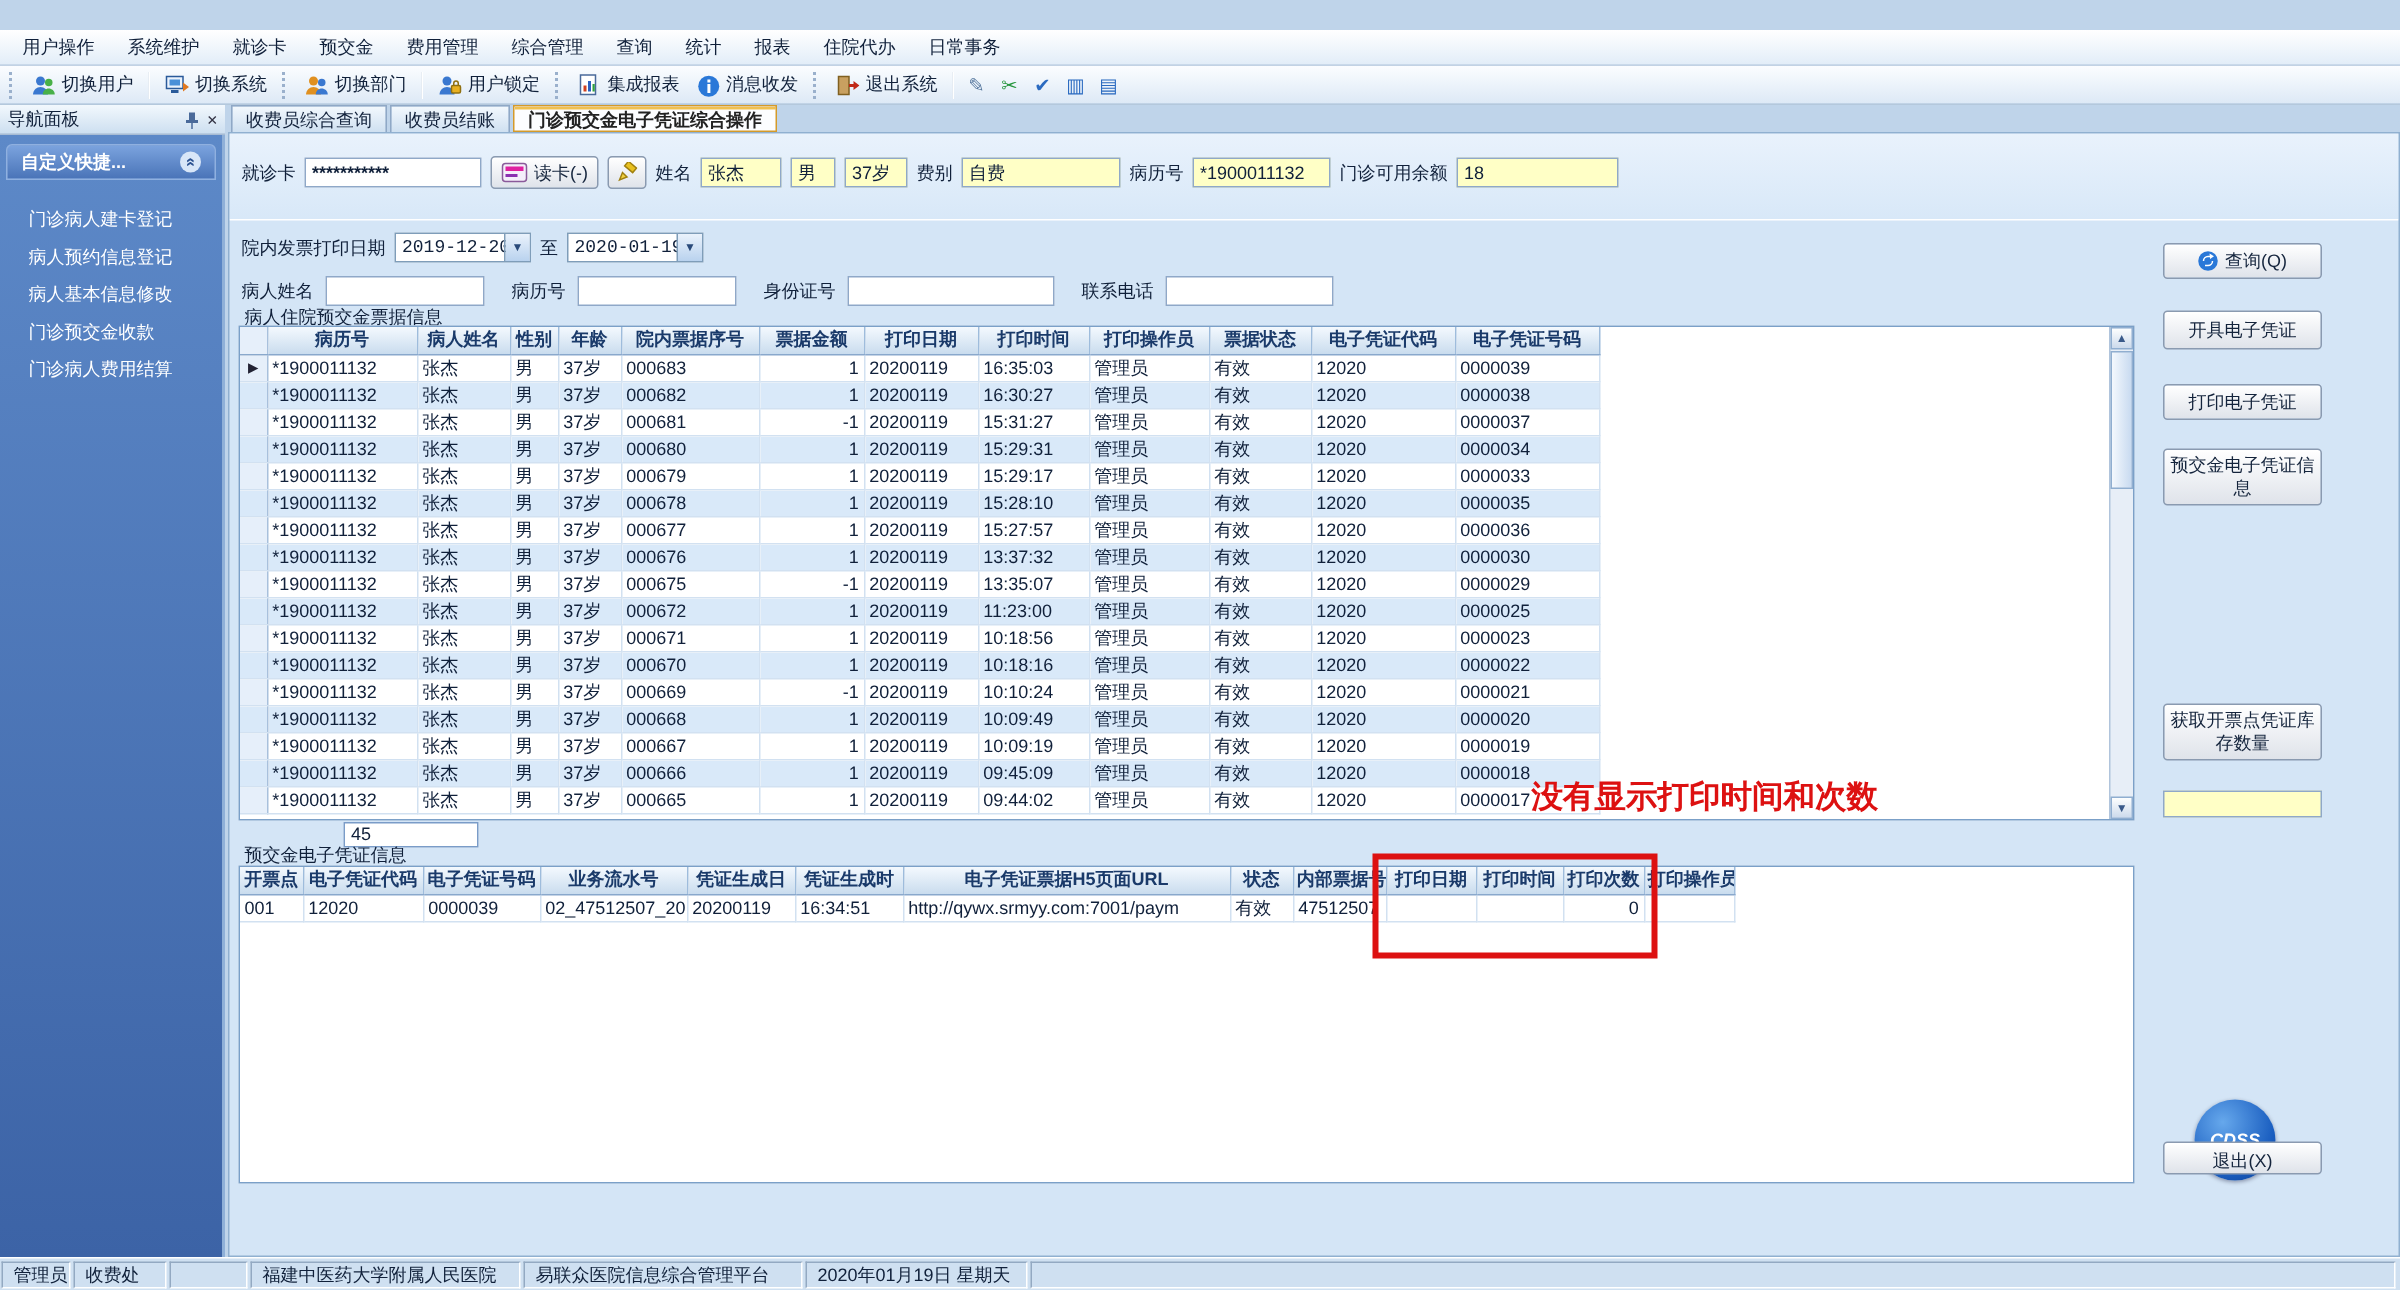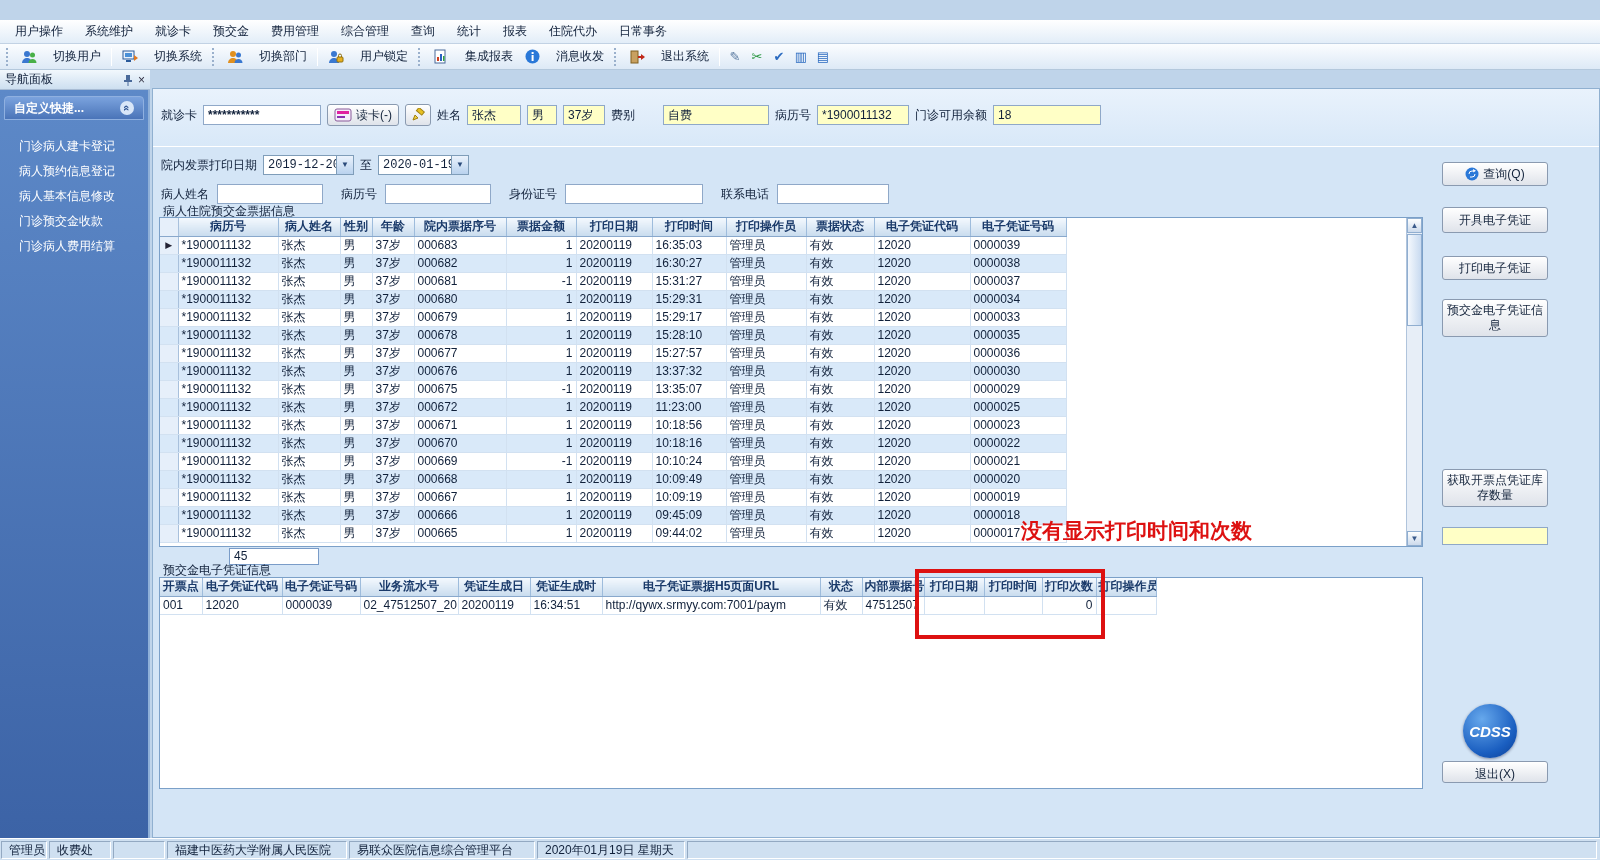--- a/index.html
+++ b/index.html
@@ -15,21 +15,21 @@
   .win-btn.close{background:linear-gradient(#ef7a62,#c22f1d);border-color:#8e2413;color:#fff;font-weight:bold;}
 
   
   .menubar{position:absolute;top:20px;left:0;width:100%;height:24px;background:linear-gradient(#ffffff,#e2edf8);border-bottom:1px solid #c2d2e4;display:flex;align-items:center;padding-left:4px;}
   .menu-item{padding:3px 11px;cursor:pointer;}
 
   
   .toolbar{position:absolute;top:44px;left:0;width:100%;height:26px;background:linear-gradient(#fbfdff,#dde9f6);border-bottom:1px solid #b4c8dc;display:flex;align-items:center;padding-left:2px;}
   .grip{width:5px;height:18px;border-left:2px dotted #9ab0cc;margin:0 4px;}
   .vsep{width:1px;height:18px;background:#aebfd4;border-right:1px solid #fff;margin:0 4px;}
-  .tbtn{display:flex;align-items:center;gap:16px;padding:2px 6px;cursor:pointer;white-space:nowrap;}
+  .tbtn{display:flex;align-items:flex-end;gap:4px;padding:2px 6px;cursor:pointer;white-space:nowrap;}
   .iconbtn{width:22px;height:20px;display:flex;align-items:center;justify-content:center;font-size:13px;cursor:pointer;}
   .c-blue{color:#2a6ac0;}.c-green{color:#27963e;}.c-slate{color:#5a7aa0;}
 
   
   .navpanel{position:absolute;left:0;top:70px;width:150px;bottom:22px;}
   .navheader{height:20px;background:linear-gradient(#f2f8fd,#cddff0);border-bottom:1px solid #a8bcd4;display:flex;align-items:center;padding:0 5px;gap:21px;}
   .navheader .sp{margin-left:auto;display:flex;gap:5px;align-items:center;}
   .navclose{font-size:12px;color:#334;cursor:pointer;line-height:10px;}
   .navbody{position:absolute;top:20px;left:0;right:0;bottom:0;background:linear-gradient(180deg,#5d89c8,#3c63a6);border-right:2px solid #8fb0d8;}
   .navgroup{margin:6px 4px 0;height:24px;border-radius:4px 4px 0 0;background:linear-gradient(#7ba3de,#4a74b8);color:#fff;font-weight:bold;display:flex;align-items:center;padding:0 9px;border:1px solid #8fb0e0;cursor:pointer;}
@@ -70,21 +70,21 @@
   .sbtn.up{top:0;}.sbtn.down{bottom:0;}
   .thumb{position:absolute;top:16px;left:0;width:15px;height:92px;background:linear-gradient(90deg,#f4f8fd,#c8daf0);border:1px solid #90aed0;cursor:grab;}
   .countbox{position:absolute;height:17px;background:#fff;border:1px solid #7a9cc8;line-height:15px;padding:0 4px;}
 
   
   .note{position:absolute;color:#dd1111;font-weight:bold;font-size:21px;z-index:6;white-space:nowrap;}
   .redbox{position:absolute;border:4px solid #dd1111;z-index:5;pointer-events:none;}
 
   
   .rbtn{position:absolute;left:1289px;width:106px;font-size:12px;text-align:center;line-height:1.25;padding:2px 3px;}
-  .cdss{position:absolute;left:1310px;top:615px;width:54px;height:54px;border-radius:50%;background:radial-gradient(circle at 35% 28%,#66a8ec,#1a5ec0 65%,#0c3c90);color:#fff;font-weight:bold;font-size:15px;font-style:italic;display:flex;align-items:center;justify-content:center;box-shadow:0 1px 3px rgba(0,0,40,.4);}
+  .cdss{position:absolute;left:1310px;top:644px;width:54px;height:54px;border-radius:50%;background:radial-gradient(circle at 35% 28%,#66a8ec,#1a5ec0 65%,#0c3c90);color:#fff;font-weight:bold;font-size:12px;font-style:italic;display:flex;align-items:center;justify-content:center;box-shadow:0 1px 3px rgba(0,0,40,.4);}
   .yinput{position:absolute;left:1289px;width:106px;height:18px;background:#ffffc6;border:1px solid #8fa8c8;}
 
   
   .statusbar{position:absolute;left:0;bottom:0;width:100%;height:22px;background:#cfe0f1;border-top:1px solid #ffffff;display:flex;align-items:center;padding:0 1px;}
   .sseg{height:18px;line-height:16px;padding:0 7px;border:1px solid;border-color:#93a9c2 #ffffff #ffffff #93a9c2;margin-right:2px;white-space:nowrap;overflow:hidden;}
 </style>
 </head>
 <body>
 
 <div class="app">
@@ -213,20 +213,25 @@
       <div class="navitem">门诊病人建卡登记</div>
           <div class="navitem">病人预约信息登记</div>
           <div class="navitem">病人基本信息修改</div>
           <div class="navitem">门诊预交金收款</div>
           <div class="navitem">门诊病人费用结算</div>
         </div>
     </div>
   </div>
 
   <div class="content">
+    <div class="tabbar">
+      <div class="tab">收费员综合查询</div>
+      <div class="tab">收费员结账</div>
+      <div class="tab active">门诊预交金电子凭证综合操作</div>
+    </div>
 
     <div class="page">
       <div class="band"></div>
 
       <div class="prow" style="top:15px;left:8px;">
         <span class="lbl">就诊卡</span>
         <div class="fld" style="width:118px;font-weight:bold;">***********</div>
         <div class="btn3d" style="height:22px;padding:0 6px;">
           <svg width="18" height="14">
               <rect x="1" y="1" width="16" height="12" rx="2" fill="#f4eefa" stroke="#8a5a9a"></rect>
@@ -239,21 +244,21 @@
           <svg width="14" height="14">
               <path d="M2 12l2-5 3 3-5 2z" fill="#f0d040" stroke="#a08010"></path>
               <rect x="6" y="1" width="7" height="4" transform="rotate(40 9 3)" fill="#e8c020" stroke="#a08010"></rect>
             </svg>
         </div>
         <span class="lbl">姓名</span>
         <div class="fld yfld" style="width:54px;">张杰</div>
         <div class="fld yfld" style="width:30px;">男</div>
         <div class="fld yfld" style="width:42px;">37岁</div>
         <span class="lbl">费别</span>
-        <div class="fld yfld" style="width:106px;margin-left:22px;">自费</div>
+        <div class="fld yfld" style="width:106px;">自费</div>
         <span class="lbl">病历号</span>
         <div class="fld yfld" style="width:92px;">*1900011132</div>
         <span class="lbl">门诊可用余额</span>
         <div class="fld yfld" style="width:108px;">18</div>
       </div>
 
       <div class="frow" style="top:66px;left:8px;">
         <span class="lbl">院内发票打印日期</span>
         <div class="combo">
           <span class="ctxt">2019-12-20</span>

